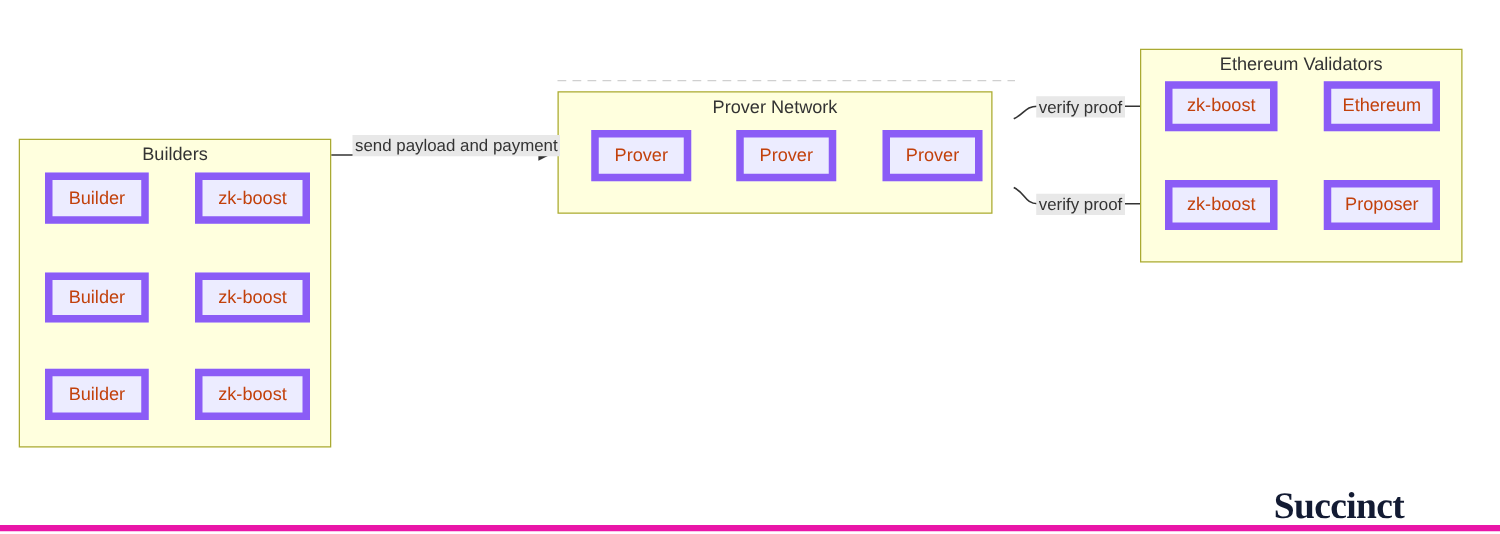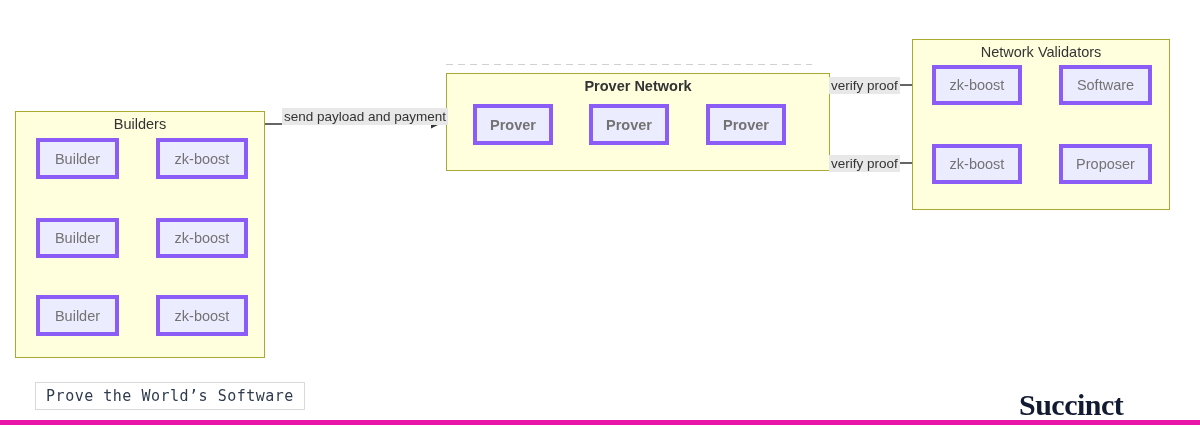--- a/index.html
+++ b/index.html
@@ -20,23 +20,23 @@
     border:1px solid #aaaa33;
   }
   .cluster-title {
     position:absolute; top:4px; left:0; width:100%;
     text-align:center;
     font-size:14.5px; color:#333333;
   }
   .node {
     position:absolute;
     background:#ececff;
-    border:4px solid #8b5cf6;
+    border:6px solid #8b5cf6;
     display:flex; align-items:center; justify-content:center;
-    font-size:14.5px; color:#737373;
+    font-size:14.5px; color:#c2410c;
   }
   .edge-label {
     position:absolute;
     background:#e8e8e8;
     color:#333333;
     font-size:13.5px;
     line-height:17px;
     padding:0 2px;
     white-space:nowrap;
   }
@@ -97,42 +97,39 @@
   <div class="cluster" style="left:15px; top:77px; width:250px; height:247px;margin-top:34px;">
     <div class="cluster-title">Builders</div>
     <div class="node" style="left:20px; top:26px;  width:83px; height:41px;">Builder</div>
     <div class="node" style="left:140px; top:26px; width:92px; height:41px;">zk-boost</div>
     <div class="node" style="left:20px; top:106px;  width:83px; height:40px;">Builder</div>
     <div class="node" style="left:140px; top:106px; width:92px; height:40px;">zk-boost</div>
     <div class="node" style="left:20px; top:183px;  width:83px; height:41px;">Builder</div>
     <div class="node" style="left:140px; top:183px; width:92px; height:41px;">zk-boost</div>
   </div>
 
-  <div class="cluster" style="left:446px; top:73px; width:384px; height:98px;font-weight:bold;">
+  <div class="cluster" style="left:446px; top:73px; width:348px; height:98px;">
     <div class="cluster-title">Prover Network</div>
     <div class="node" style="left:26px;  top:30px; width:80px; height:41px;">Prover</div>
     <div class="node" style="left:142px; top:30px; width:80px; height:41px;">Prover</div>
     <div class="node" style="left:259px; top:30px; width:80px; height:41px;">Prover</div>
   </div>
 
   <div class="cluster" style="left:912px; top:39px; width:258px; height:171px;">
-    <div class="cluster-title">Network Validators</div>
+    <div class="cluster-title">Ethereum Validators</div>
     <div class="node" style="left:19px;  top:25px;  width:90px; height:40px;">zk-boost</div>
-    <div class="node" style="left:146px; top:25px;  width:93px; height:40px;">Software</div>
+    <div class="node" style="left:146px; top:25px;  width:93px; height:40px;">Ethereum</div>
     <div class="node" style="left:19px;  top:104px; width:90px; height:40px;">zk-boost</div>
     <div class="node" style="left:146px; top:104px; width:93px; height:40px;">Proposer</div>
   </div>
 
   <div class="edge-label" style="left:282px; top:108px;">send payload and payment</div>
   <div class="edge-label" style="left:829px; top:77px;">verify proof</div>
   <div class="edge-label" style="left:829px; top:155px;">verify proof</div>
 
-  <div class="tagline-box">
-    <span>Prove the World’s Software</span>
-  </div>
 
   <div class="brand">
     <svg width="26" height="32" viewBox="0 0 26 32">
       <path d="M25 0 H12 L5.5 10.5 H13.5 L11 14.5 H19.5 L25 0 Z" fill="#131b33"></path>
       <path d="M1 32 H14 L20.5 21.5 H12.5 L15 17.5 H6.5 L1 32 Z" fill="#131b33"></path>
       <path d="M0 12.5 H5.5 L3.5 17 H-2 Z" fill="#9aa1ad"></path>
       <path d="M20.5 15 H26 L24 19.5 H18.5 Z" fill="#9aa1ad"></path>
     </svg>
     <span class="brand-text">Succinct</span>
   </div>

